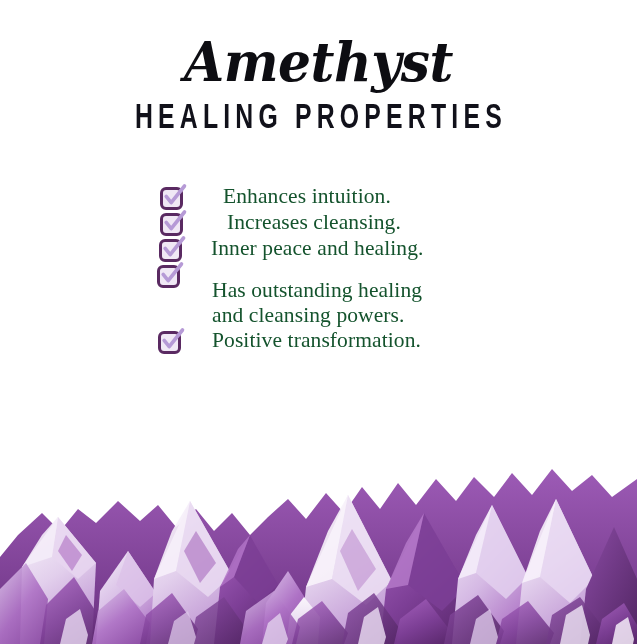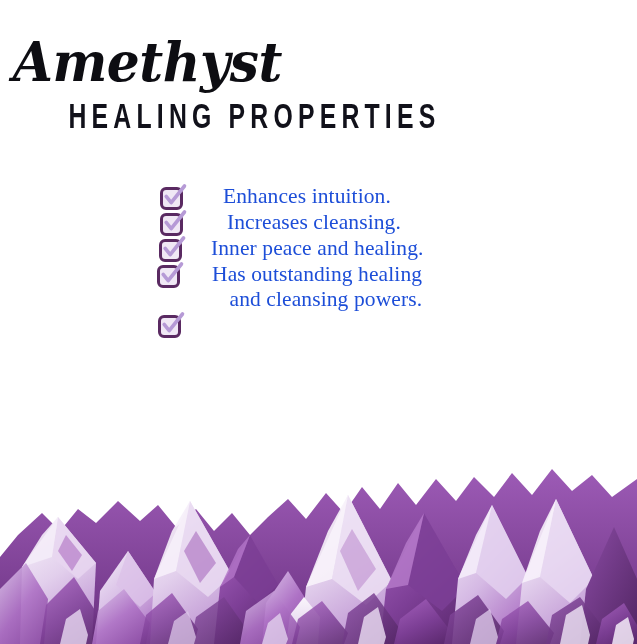--- a/index.html
+++ b/index.html
@@ -20,20 +20,21 @@
     background: #ffffff;
     overflow: hidden;
   }
 
   
   .heading-block {
     position: absolute;
     top: 32px;
     left: 0;
     width: 637px;
+    text-align: center;
   }
   .title {
     font-family: "DejaVu Serif", "Liberation Serif", serif;
     font-style: italic;
     font-weight: 700;
     font-size: 54px;
     line-height: 60px;
     letter-spacing: -0.5px;
     color: #0d0d12;
     margin: 0;
@@ -102,38 +103,38 @@
     top: -4px;
     width: 27px;
     height: 27px;
     overflow: visible;
   }
 
   .item-text {
     font-family: "Liberation Serif", serif;
     font-size: 21.5px;
     line-height: 25px;
-    color: #1d4ed8;
+    color: #14532d;
     white-space: pre-line;
-    text-align: right;
+    text-align: left;
     letter-spacing: 0.1px;
   }
 
   
   .item-0 { margin-left: 160px; }
   .item-0 .item-text { margin-left: 40px; }
 
   .item-1 { margin-left: 160px; margin-top: 33px; }
   .item-1 .item-text { margin-left: 44px; }
 
   .item-2 { margin-left: 159px; margin-top: 33px; }
   .item-2 .item-text { margin-left: 29px; }
 
   .item-3 { margin-left: 157px; margin-top: 32px; }
-  .item-3 .item-text { margin-left: 32px; }
+  .item-3 .item-text { margin-left: 32px; margin-top: 16px; }
 
   .item-4 { margin-left: 158px; margin-top: 30px; }
   .item-4 .item-text { margin-left: 31px; }
 
   
   .crystal-photo {
     position: absolute;
     left: 0;
     bottom: 0;
     width: 637px;
@@ -204,20 +205,21 @@
     </li>
 
     <li class="check-item item-4">
       <div class="check-row">
         <span class="checkbox">
           <span class="box"></span>
           <svg class="tick" viewBox="0 0 27 27" xmlns="http://www.w3.org/2000/svg" aria-hidden="true">
             <path d="M5.2 13.4 L10.2 19.6 L23.5 3.0" fill="none" stroke="#b69ad6" stroke-width="3.6" stroke-linecap="round" stroke-linejoin="round"></path>
           </svg>
         </span>
+        <span class="item-text">Positive transformation.</span>
       </div>
     </li>
 
   </ul>
 
   <div class="crystal-photo">
     <svg viewBox="0 0 637 205" xmlns="http://www.w3.org/2000/svg" preserveAspectRatio="none">
       <defs>
         <linearGradient id="gTipA" x1="0.3" y1="0" x2="0.7" y2="1">
           <stop offset="0%" stop-color="#f6f0fa"></stop>

